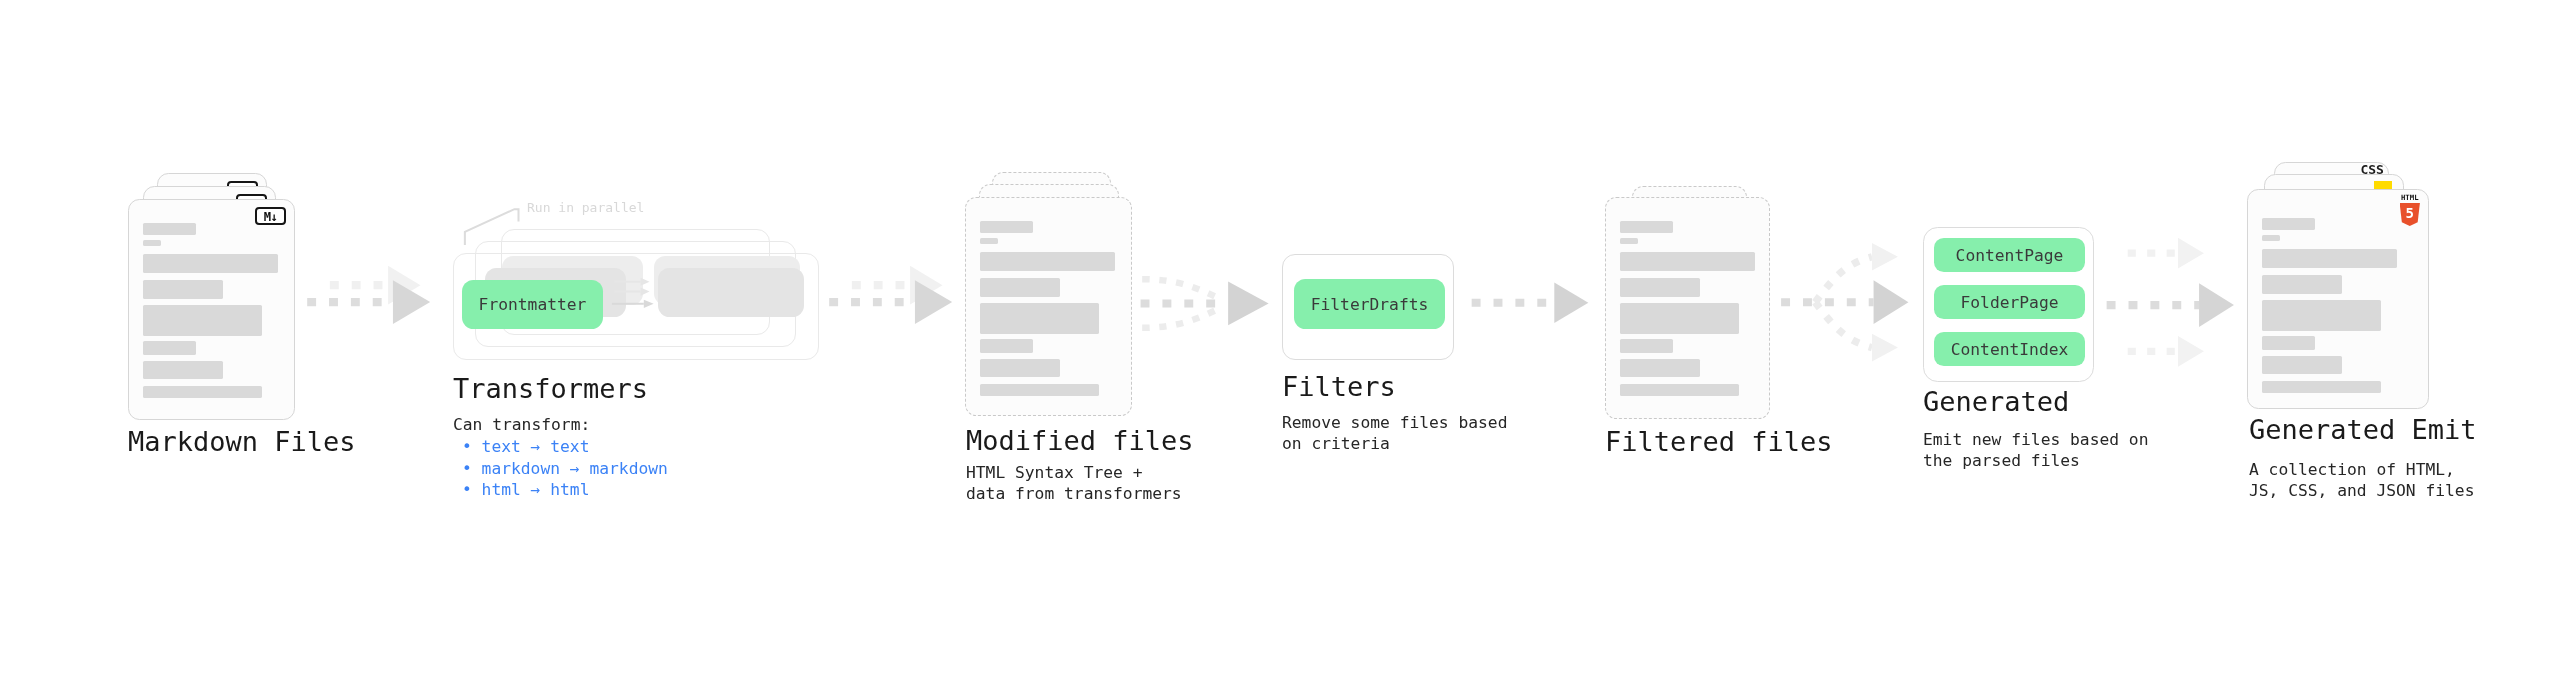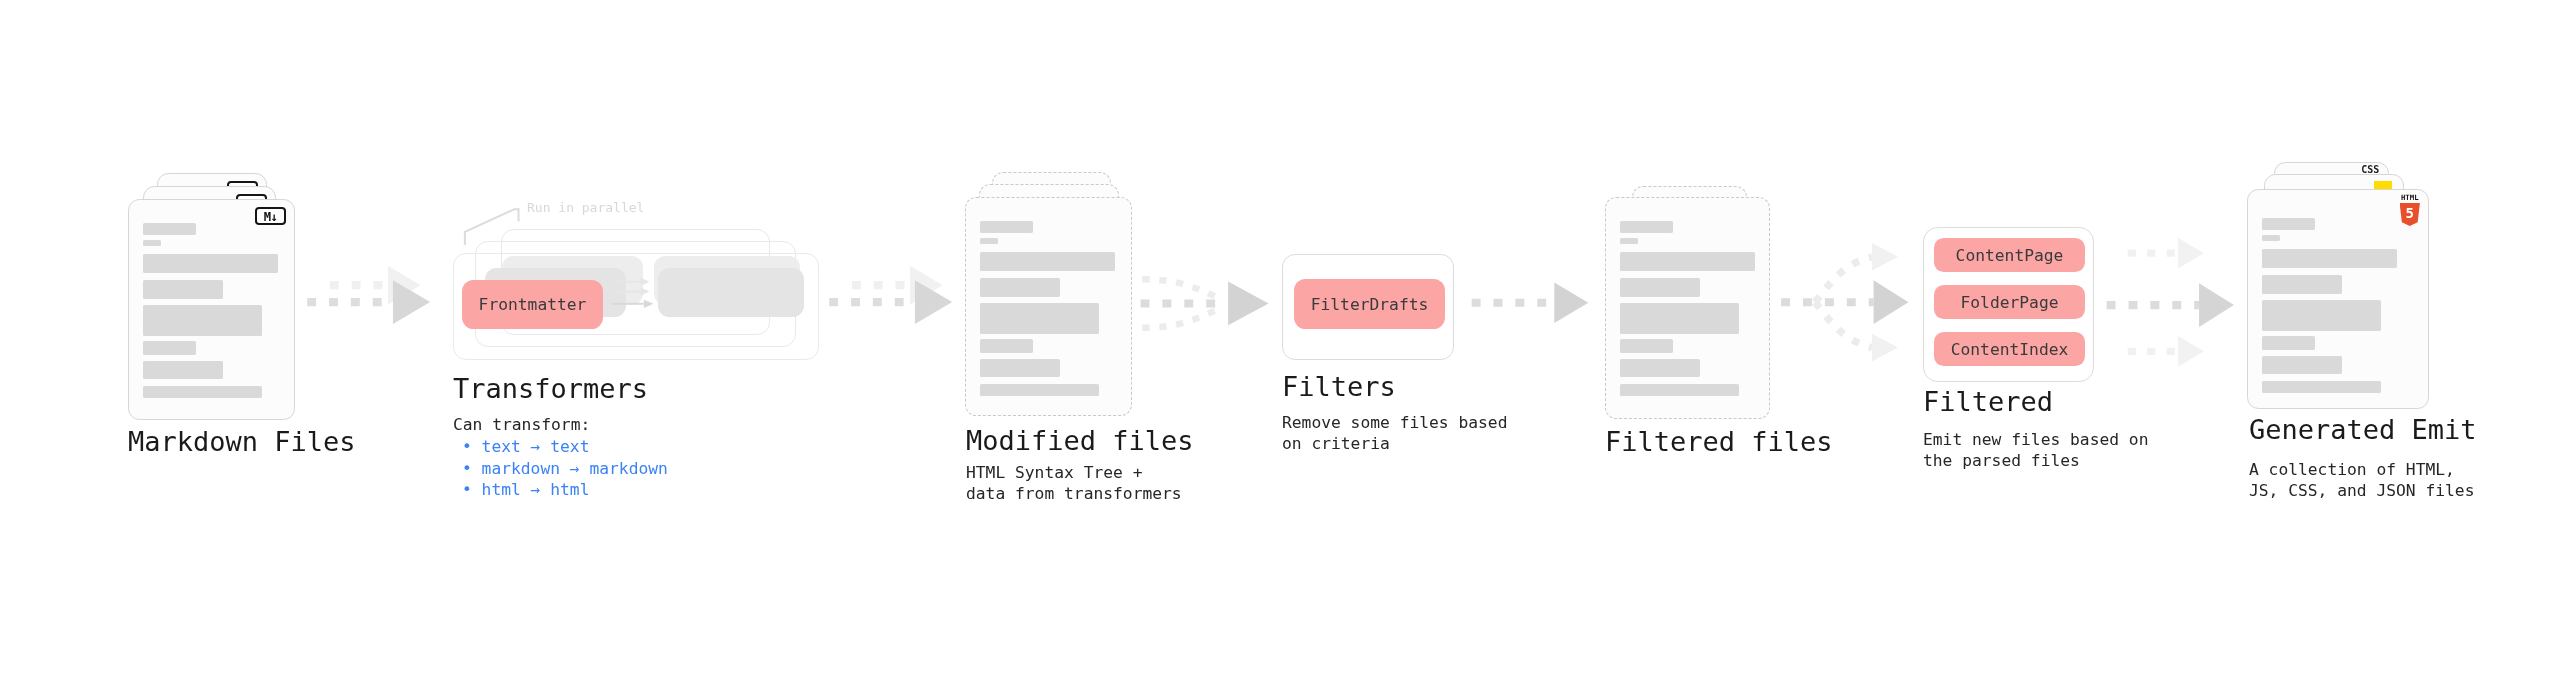--- a/index.html
+++ b/index.html
@@ -17,32 +17,32 @@
   .b4{width:80px;height:18.7px;margin-bottom:6.5px}
   .b5{width:119px;height:31px;margin-bottom:4.9px}
   .b6{width:53px;height:14px;margin-bottom:5.7px}
   .b7{width:80px;height:18.7px;margin-bottom:6.5px}
   .b8{width:119px;height:12.2px}
   
   .md-badge{position:absolute;top:6.5px;right:8.1px;width:31px;height:18px;border:2.4px solid #151515;
             border-radius:4.1px;background:#fff;font-weight:bold;font-size:12.2px;line-height:17px;
             text-align:center;color:#111;box-sizing:border-box;letter-spacing:-0.8px;}
   .css-badge{position:absolute;top:3.3px;right:8.1px;width:19.5px;text-align:center;}
-  .css-badge .txt{font-weight:bold;font-size:10px;line-height:7.3px;color:#1c1c1c;}
+  .css-badge .txt{font-weight:bold;font-size:13px;line-height:7.3px;color:#1c1c1c;}
   .css-badge .bar-u{height:3.3px;background:#3c79f0;margin-top:0.8px;border-radius:0.8px;}
   .js-badge{position:absolute;top:5.7px;right:11.4px;width:18px;height:9px;background:#ffdb00;}
   .html-badge{position:absolute;top:4.1px;right:8.1px;width:20.3px;text-align:center;}
   .html-badge .txt{font-weight:bold;font-size:7.3px;line-height:8.1px;color:#111;}
   .html-badge .shield{width:20.3px;height:23px;background:#e8502b;margin-top:0.8px;
                       clip-path:polygon(0 0,100% 0,89% 84%,50% 100%,11% 84%);
                       color:#fff;font-weight:bold;font-size:14px;line-height:21px;text-align:center;}
   
   .tbox{position:absolute;border:1.6px solid #e9e9e9;border-radius:13px;background:transparent;box-sizing:border-box;}
   .wbox{position:absolute;border:1.6px solid #dcdcdc;border-radius:13px;background:#ffffff;box-sizing:border-box;}
-  .pill{position:absolute;background:#fca5a5;border-radius:11.4px;display:flex;align-items:center;
+  .pill{position:absolute;background:#86efac;border-radius:11.4px;display:flex;align-items:center;
         justify-content:center;font-size:16.3px;color:#3a3a3a;white-space:nowrap;}
   .pill.g1{background:#e4e4e4;}
   .pill.g2{background:#ededed;}
   .pill.em{border-radius:9.8px;}
   
   .title{position:absolute;font-size:27px;line-height:27px;color:#1a1a1a;white-space:nowrap;}
   .sub{position:absolute;font-size:16.3px;line-height:21px;color:#262626;white-space:pre-line;}
   .note{position:absolute;font-size:13px;color:#d8d8d8;white-space:nowrap;}
   .bullets{position:absolute;font-size:16.3px;line-height:21.5px;color:#3b82f6;}
   svg.arr{position:absolute;}
@@ -188,21 +188,21 @@
   <div class="wbox" style="left:1923px;top:227px;width:171px;height:155px;border-radius:14.6px"></div>
   <div class="pill em" style="left:1934px;top:238px;width:151px;height:34px">
     <span>ContentPage</span>
   </div>
   <div class="pill em" style="left:1934px;top:285px;width:151px;height:34px">
     <span>FolderPage</span>
   </div>
   <div class="pill em" style="left:1934px;top:332px;width:151px;height:34px">
     <span>ContentIndex</span>
   </div>
-  <div class="title" style="left:1923px;top:388px">Filtered</div>
+  <div class="title" style="left:1923px;top:388px">Generated</div>
   <div class="sub" style="left:1923px;top:429px">Emit new files based on
 the parsed files</div>
 
   <svg class="arr" style="left:2103px;top:224px" width="137" height="150" viewBox="0 0 168 185">
     <line x1="30" y1="36" x2="92" y2="36" stroke="#f1f1f1" stroke-width="9" stroke-dasharray="10 14"></line>
     <polygon points="92,17 92,55 124,36" fill="#f2f2f2"></polygon>
     <line x1="4" y1="100" x2="118" y2="100" stroke="#dcdcdc" stroke-width="10" stroke-dasharray="11 16"></line>
     <polygon points="118,73 118,127 161,100" fill="#d5d5d5"></polygon>
     <line x1="30" y1="157" x2="92" y2="157" stroke="#f1f1f1" stroke-width="9" stroke-dasharray="10 14"></line>
     <polygon points="92,138 92,176 124,157" fill="#f2f2f2"></polygon>

